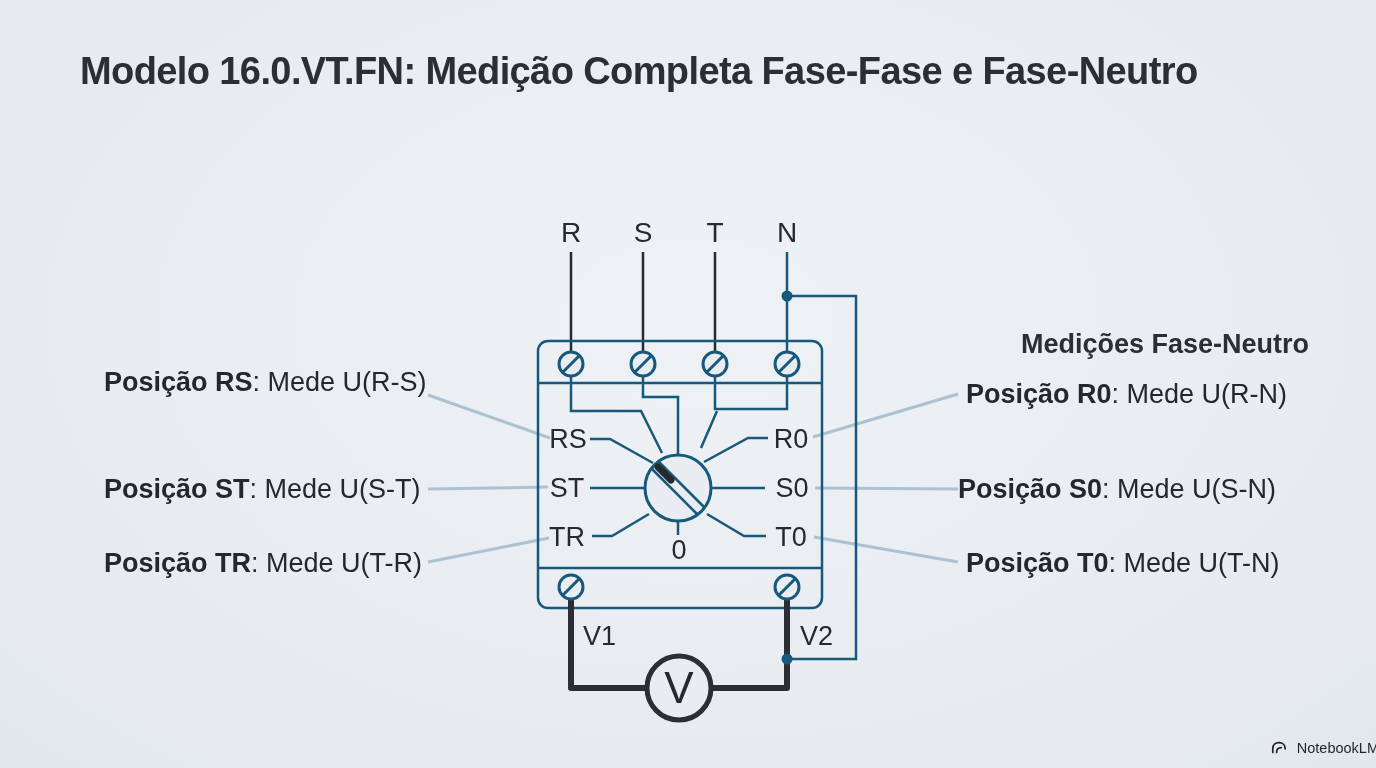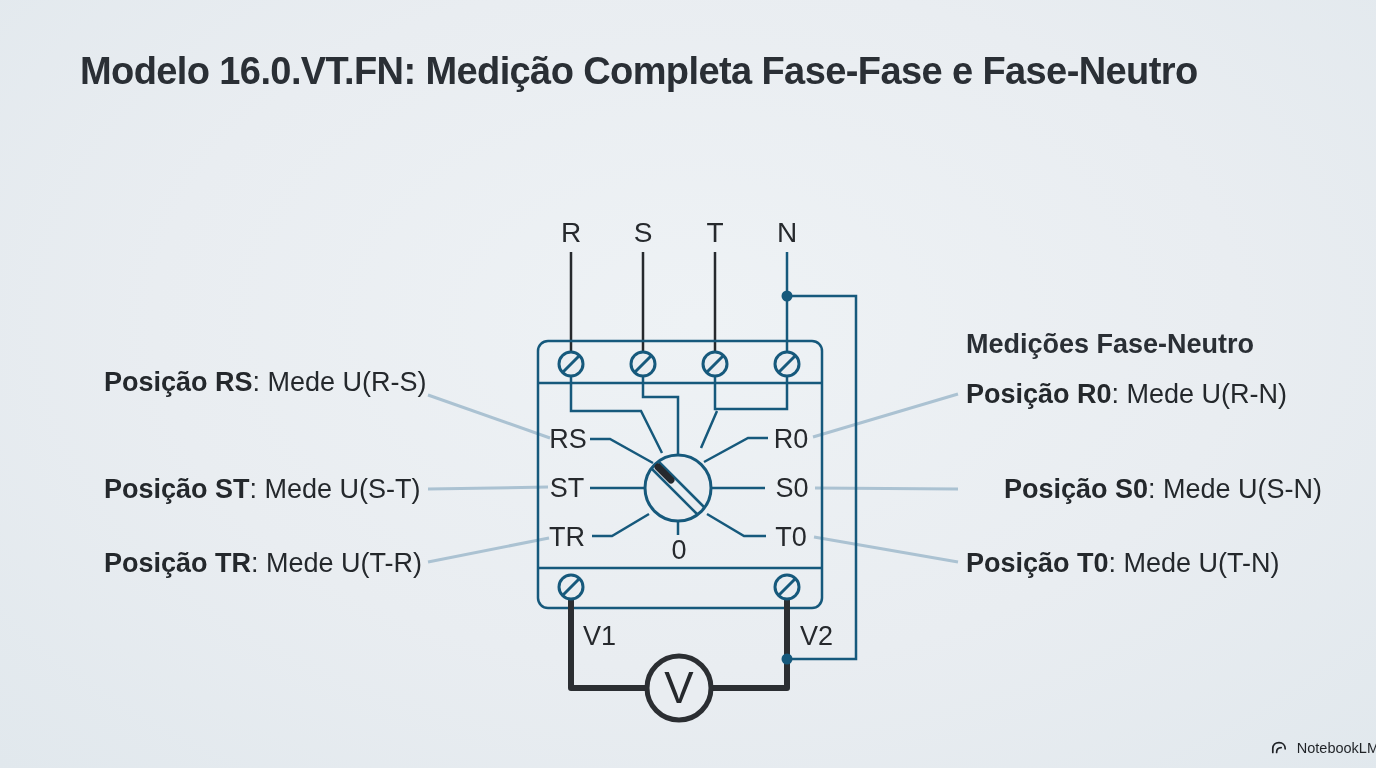--- a/index.html
+++ b/index.html
@@ -38,25 +38,25 @@
   <div class="abs panel-item" style="left:104px;top:367px;">
     <span class="lbl">Posição RS</span><span>: Mede U(R-S)</span>
   </div>
   <div class="abs panel-item" style="left:104px;top:474px;">
     <span class="lbl">Posição ST</span><span>: Mede U(S-T)</span>
   </div>
   <div class="abs panel-item" style="left:104px;top:548px;">
     <span class="lbl">Posição TR</span><span>: Mede U(T-R)</span>
   </div>
 
-  <div class="abs panel-heading" style="left:966px;top:329px;">Medições Fase-Neutro</div>
+  <div class="abs panel-heading" style="left:1021px;top:329px;">Medições Fase-Neutro</div>
   <div class="abs panel-item" style="left:966px;top:379px;">
     <span class="lbl">Posição R0</span><span>: Mede U(R-N)</span>
   </div>
-  <div class="abs panel-item" style="left:1004px;top:474px;">
+  <div class="abs panel-item" style="left:958px;top:474px;">
     <span class="lbl">Posição S0</span><span>: Mede U(S-N)</span>
   </div>
   <div class="abs panel-item" style="left:966px;top:548px;">
     <span class="lbl">Posição T0</span><span>: Mede U(T-N)</span>
   </div>
 
   <svg class="abs diagram" viewBox="0 0 1376 768">
 
     <g stroke="#abc2d2" stroke-width="3">
       <line x1="428" y1="395" x2="550" y2="438"></line>

